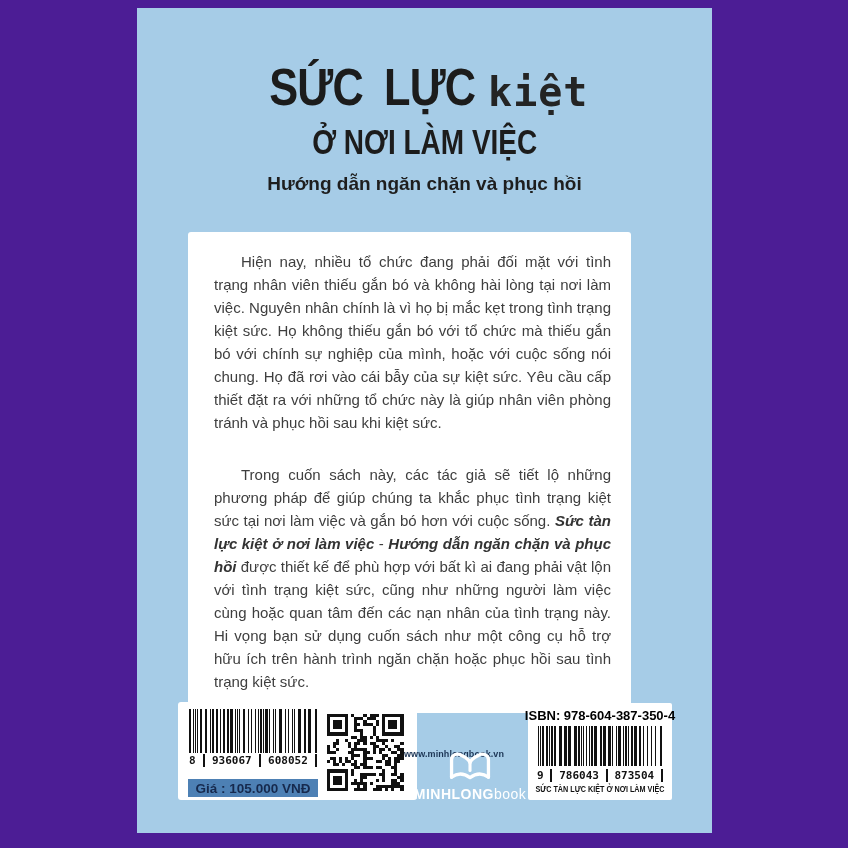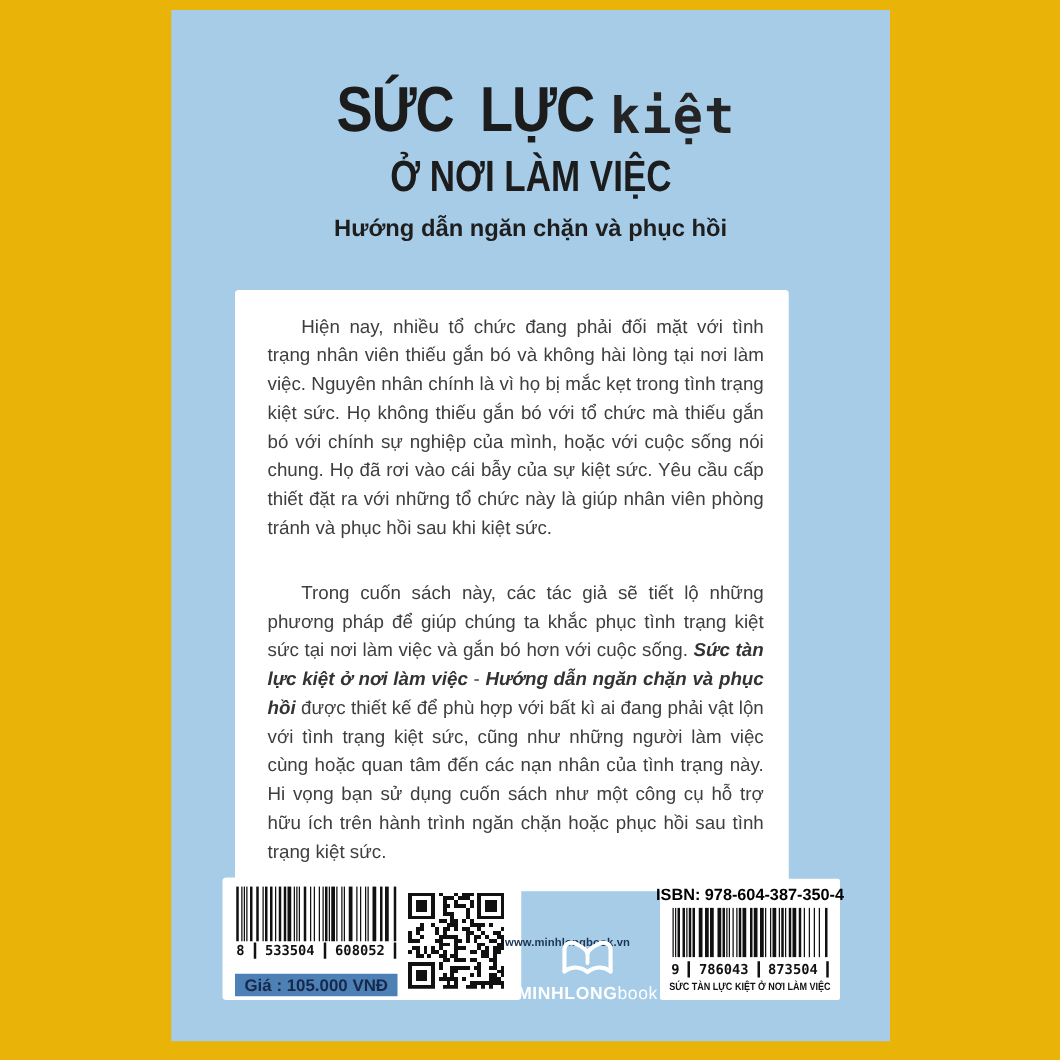--- a/index.html
+++ b/index.html
@@ -1,16 +1,16 @@
 <!DOCTYPE html>
 <html><head>
 <meta charset="utf-8">
 <style>
   html,body{margin:0;padding:0;background:#fff;}
-  .page{position:relative;width:848px;height:848px;background:#eab308;overflow:hidden;
+  .page{position:relative;width:848px;height:848px;background:#4c1d95;overflow:hidden;
         font-family:"Liberation Sans","DejaVu Sans",sans-serif;}
   .cover{position:absolute;left:137px;top:8px;width:575px;height:825px;background:#a6cce7;}
 
   
   .title-block{position:absolute;top:54px;left:0;width:100%;text-align:center;color:#1c1c1c;}
   .t-line1{display:flex;justify-content:center;align-items:baseline;gap:5px;}
   .t-word-block{display:inline-block;font-weight:900;font-size:51px;line-height:1;
                 letter-spacing:-1px;transform:scaleX(.85);}
   .t-word-grunge{display:inline-block;font-family:"DejaVu Sans Mono","DejaVu Sans",monospace;
                  font-weight:bold;font-size:40px;line-height:1;letter-spacing:1px;
@@ -121,21 +121,21 @@
               <rect x="104" y="0" width="1" height="51"></rect>
               <rect x="106" y="0" width="1" height="51"></rect>
               <rect x="110" y="0" width="3" height="51"></rect>
               <rect x="116" y="0" width="2" height="51"></rect>
               <rect x="120" y="0" width="3" height="51"></rect>
               <rect x="127" y="0" width="2" height="51"></rect>
             </svg></div>
         <div class="digits">
           <span>8</span>
           <i class="guard"></i>
-          <span>533504</span>
+          <span>936067</span>
           <i class="guard"></i>
           <span>608052</span>
           <i class="guard"></i>
         </div>
         <div class="pricebar">
           <span>Giá : 105.000 VNĐ</span>
         </div>
       </div>
       <div class="rb-right">
         <div class="qr"><svg xmlns="http://www.w3.org/2000/svg" viewBox="0 0 25 25" width="78" height="77" shape-rendering="crispEdges">

